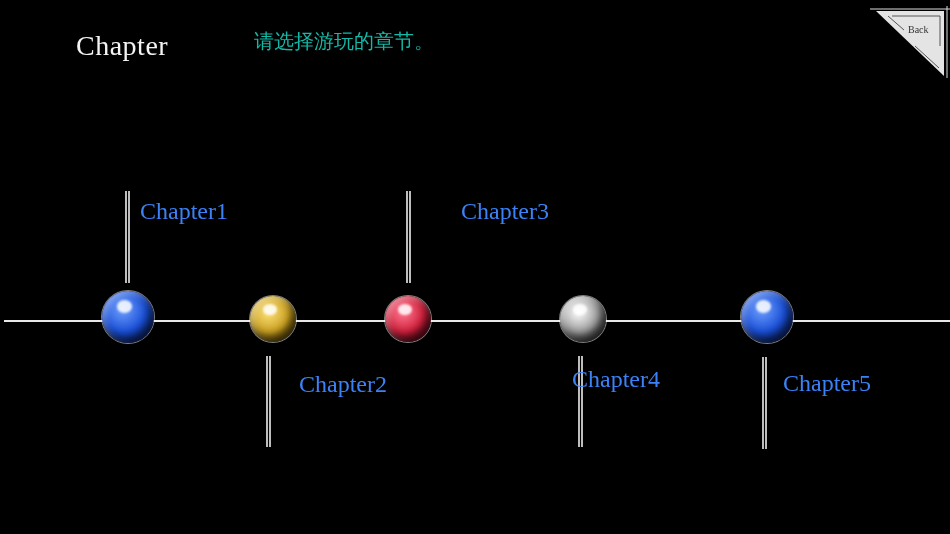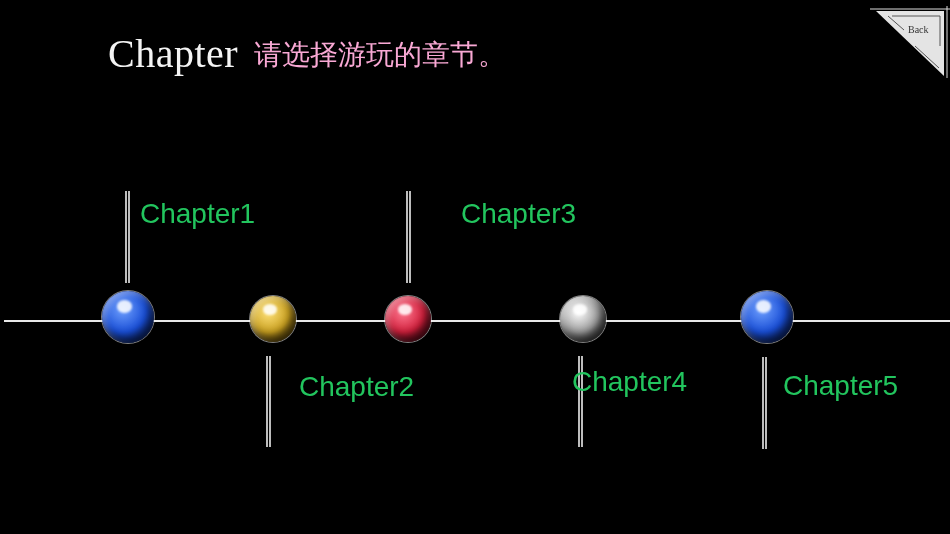--- a/index.html
+++ b/index.html
@@ -1,27 +1,27 @@
 <!DOCTYPE html>
 <html><head>
 <meta charset="utf-8">
 <style>
   html, body { margin:0; padding:0; background:#000; }
   body { width:950px; height:534px; position:relative; overflow:hidden; font-family:"DejaVu Serif", serif; color:#f0f0f0; }
-  .title { position:absolute; left:76px; top:30px; font-family:"Liberation Serif", serif; font-size:40px; color:#f4f4f4; letter-spacing:0.5px;margin-left:32px; }
-  .instr { position:absolute; left:254px; top:38px; font-family:"DejaVu Sans Mono", monospace; font-size:28px; line-height:34px; color:#f9a8d4; white-space:nowrap; }
+  .title { position:absolute; left:76px; top:30px; font-family:"Liberation Serif", serif; font-size:28px; color:#f4f4f4; letter-spacing:0.5px; }
+  .instr { position:absolute; left:254px; top:24px; font-family:"DejaVu Sans Mono", monospace; font-size:20px; line-height:34px; color:#14b8a6; white-space:nowrap; }
   .instr div { height:34px; }
   .back { position:absolute; left:870px; top:6px; width:80px; height:72px; cursor:pointer; }
   .back svg { position:absolute; left:0; top:0; }
   .back-label { position:absolute; left:38px; top:18px; font-family:"Liberation Serif", serif; font-size:10px; color:#333; }
   .timeline { position:absolute; left:4px; top:320px; width:946px; height:2px; background:#e8e8e8; }
   .orb { position:absolute; border-radius:50%; cursor:pointer; box-shadow: 0 0 0 1px rgba(255,255,255,0.5), inset -4px -6px 8px rgba(0,0,0,0.6), inset 3px 3px 6px rgba(255,255,255,0.4); }
   .orb::after { content:""; position:absolute; left:28%; top:18%; width:30%; height:24%; border-radius:50%; background:rgba(255,255,255,0.85); filter:blur(1px); }
   .connector { position:absolute; width:5px; border-left:2px solid #bdbdbd; border-right:2px solid #bdbdbd; box-sizing:border-box; }
-  .ch-label { position:absolute; font-family:Liberation Sans, sans-serif; font-size:28px; color:#22c55e; white-space:nowrap; cursor:pointer; }
+  .ch-label { position:absolute; font-family:Liberation Serif, serif; font-size:24px; color:#3b82f6; white-space:nowrap; cursor:pointer; }
 </style>
 </head>
 <body>
 
 <div class="title">Chapter</div>
 <div class="instr">
   <div>请选择游玩的章节。</div>
 </div>
 
 <div class="back">

